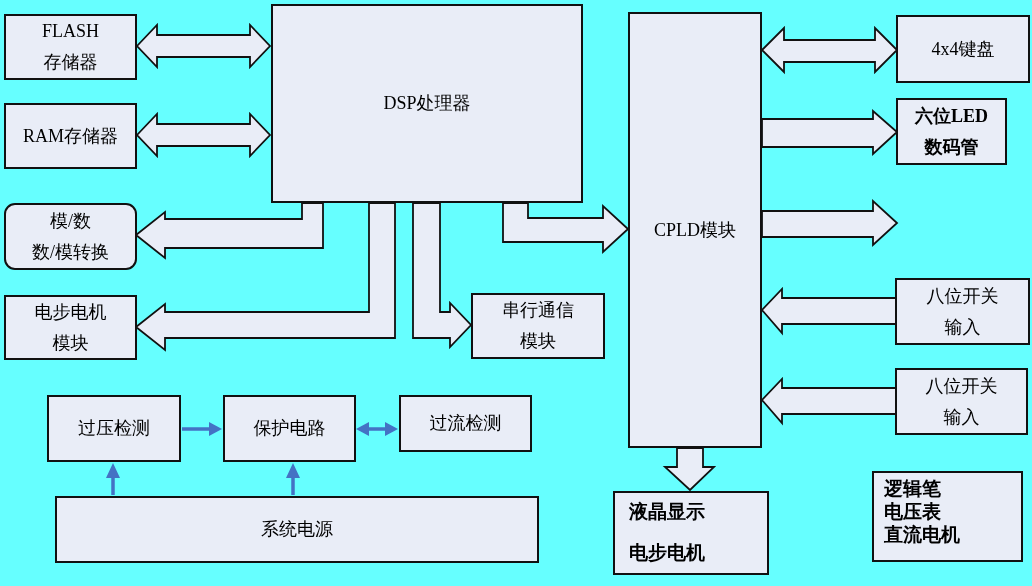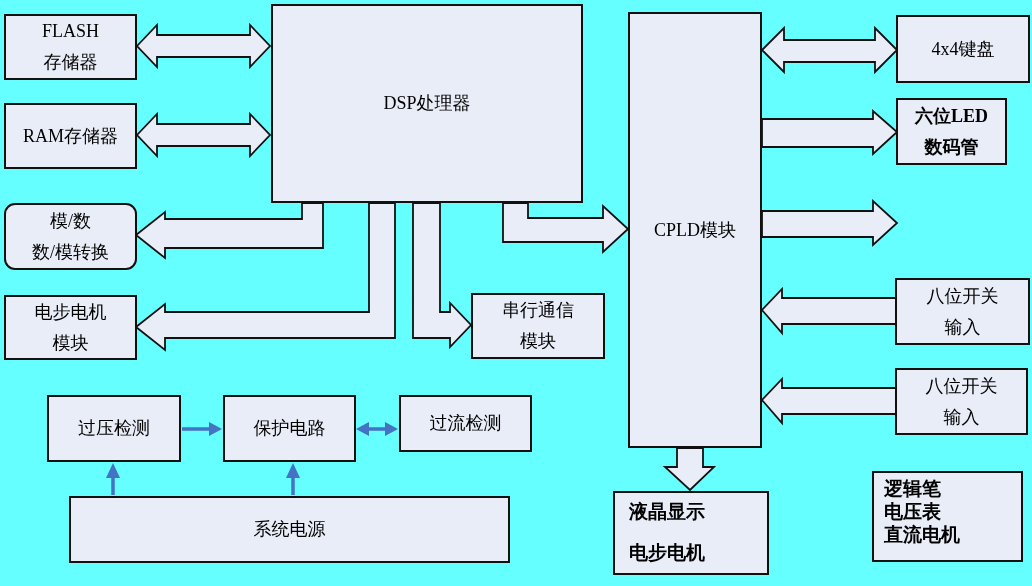--- a/index.html
+++ b/index.html
@@ -133,21 +133,21 @@
   </div>
 
   <div class="box" style="left:223px; top:395px; width:133px; height:67px;">
     <div class="line">保护电路</div>
   </div>
 
   <div class="box" style="left:399px; top:395px; width:133px; height:57px;">
     <div class="line">过流检测</div>
   </div>
 
-  <div class="box" style="left:69px; top:496px; width:441px; height:67px;">
+  <div class="box" style="left:55px; top:496px; width:484px; height:67px;">
     <div class="line">系统电源</div>
   </div>
 
   <div class="box bold-left lcd-box" style="left:613px; top:491px; width:156px; height:84px;">
     <div class="line">液晶显示</div>
     <div class="line">电步电机</div>
   </div>
 
   <div class="box bold-left tools-box" style="left:872px; top:471px; width:151px; height:91px;">
     <div class="line">逻辑笔</div>

